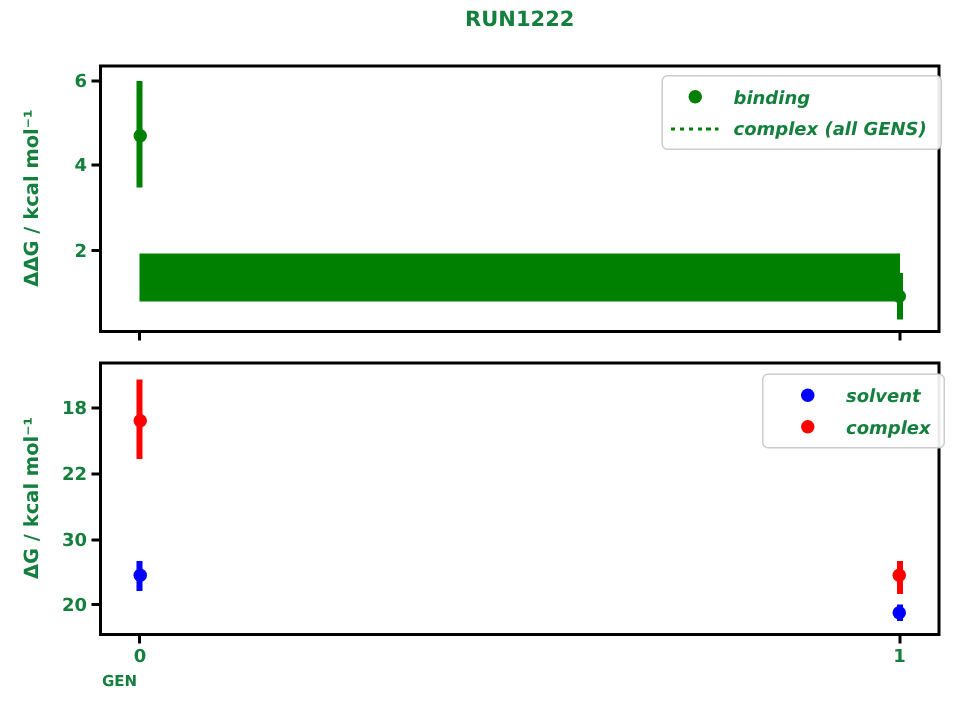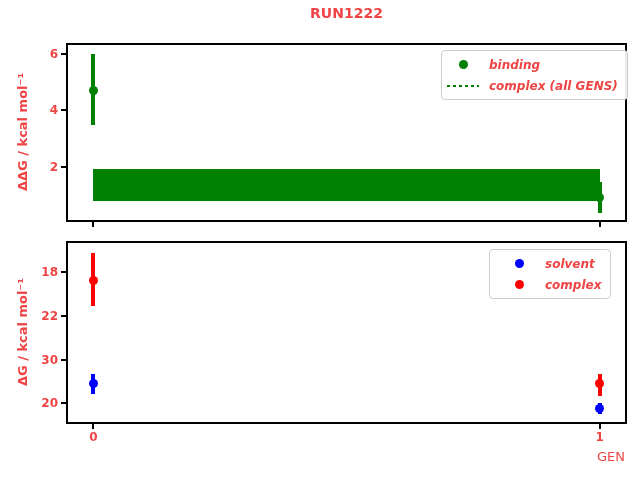--- a/index.html
+++ b/index.html
@@ -1,44 +1,44 @@
 <!DOCTYPE html>
 <html><head>
 <meta charset="utf-8">
 <style>
   html,body { margin:0; padding:0; background:#fff; }
   .figure {
     position:relative; width:640px; height:480px; background:#ffffff;
-    font-family:"DejaVu Sans","Liberation Sans",sans-serif; color:#ef4444;
+    font-family:"DejaVu Sans","Liberation Sans",sans-serif; color:#15803d;
     overflow:hidden;
   }
   .title {
     position:absolute; left:68px; top:5px; width:557px; text-align:center;
     font-size:14px; font-weight:bold;
   }
   .axes { position:absolute; border:2px solid #000; box-sizing:content-box; background:#fff; }
   #axes0 { left:66px; top:43px;  width:557px; height:175px; }
   #axes1 { left:66px; top:241px; width:557px; height:179px; }
   .ylabel {
     position:absolute; font-size:13px; font-weight:bold; white-space:nowrap;
     transform:translate(-50%,-50%) rotate(-90deg);
   }
   #ylabel0 { left:22px; top:132px; }
   #ylabel1 { left:22px; top:332px; }
   .xlabel {
-    position:absolute; left:68px; top:449px; width:557px; text-align:right;
-    font-size:13px; font-weight:normal;
+    position:absolute; left:68px; top:449px; width:557px; text-align:left;
+    font-size:10px; font-weight:bold;
   }
   .legend {
     position:absolute; background:rgba(255,255,255,0.92);
     border:1px solid #cccccc; border-radius:4px;
     padding:3px 9px 3px 4px; display:flex; flex-direction:column; z-index:5;font-style:italic;
   }
   #legend0 { left:441px; top:50px; }
-  #legend1 { left:489px; top:249px;padding-left:12px; }
+  #legend1 { left:508px; top:249px;padding-left:12px; }
   .legend-row { display:flex; align-items:center; height:21px; }
   .legend-marker-cell {
     width:34px; flex:none; display:flex; justify-content:center; align-items:center;
     margin-right:9px;
   }
   .legend-dot { width:9px; height:9px; border-radius:50%; }
   .legend-dotted { width:32px; height:2px; }
   .legend-label { font-size:12px; font-weight:bold; white-space:nowrap; }
   .tick-label-y {
     position:absolute; right:calc(100% + 10px); transform:translateY(-50%);

